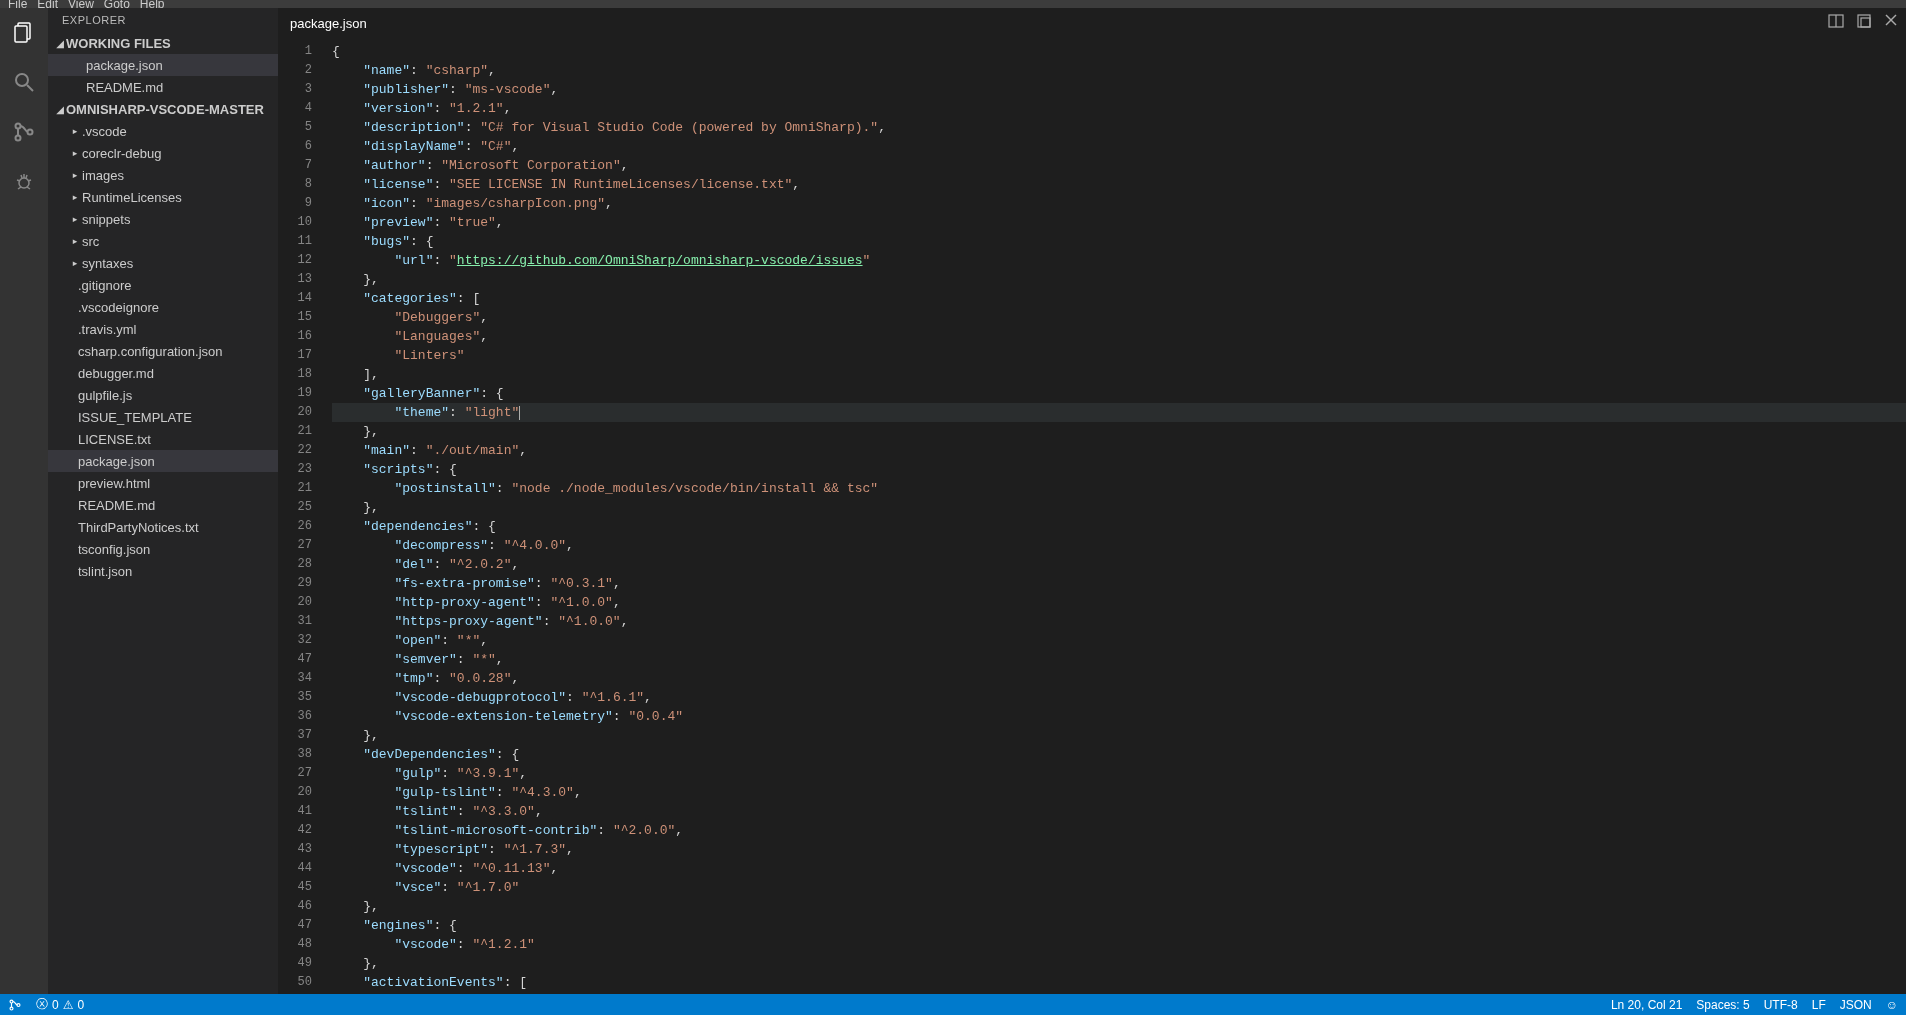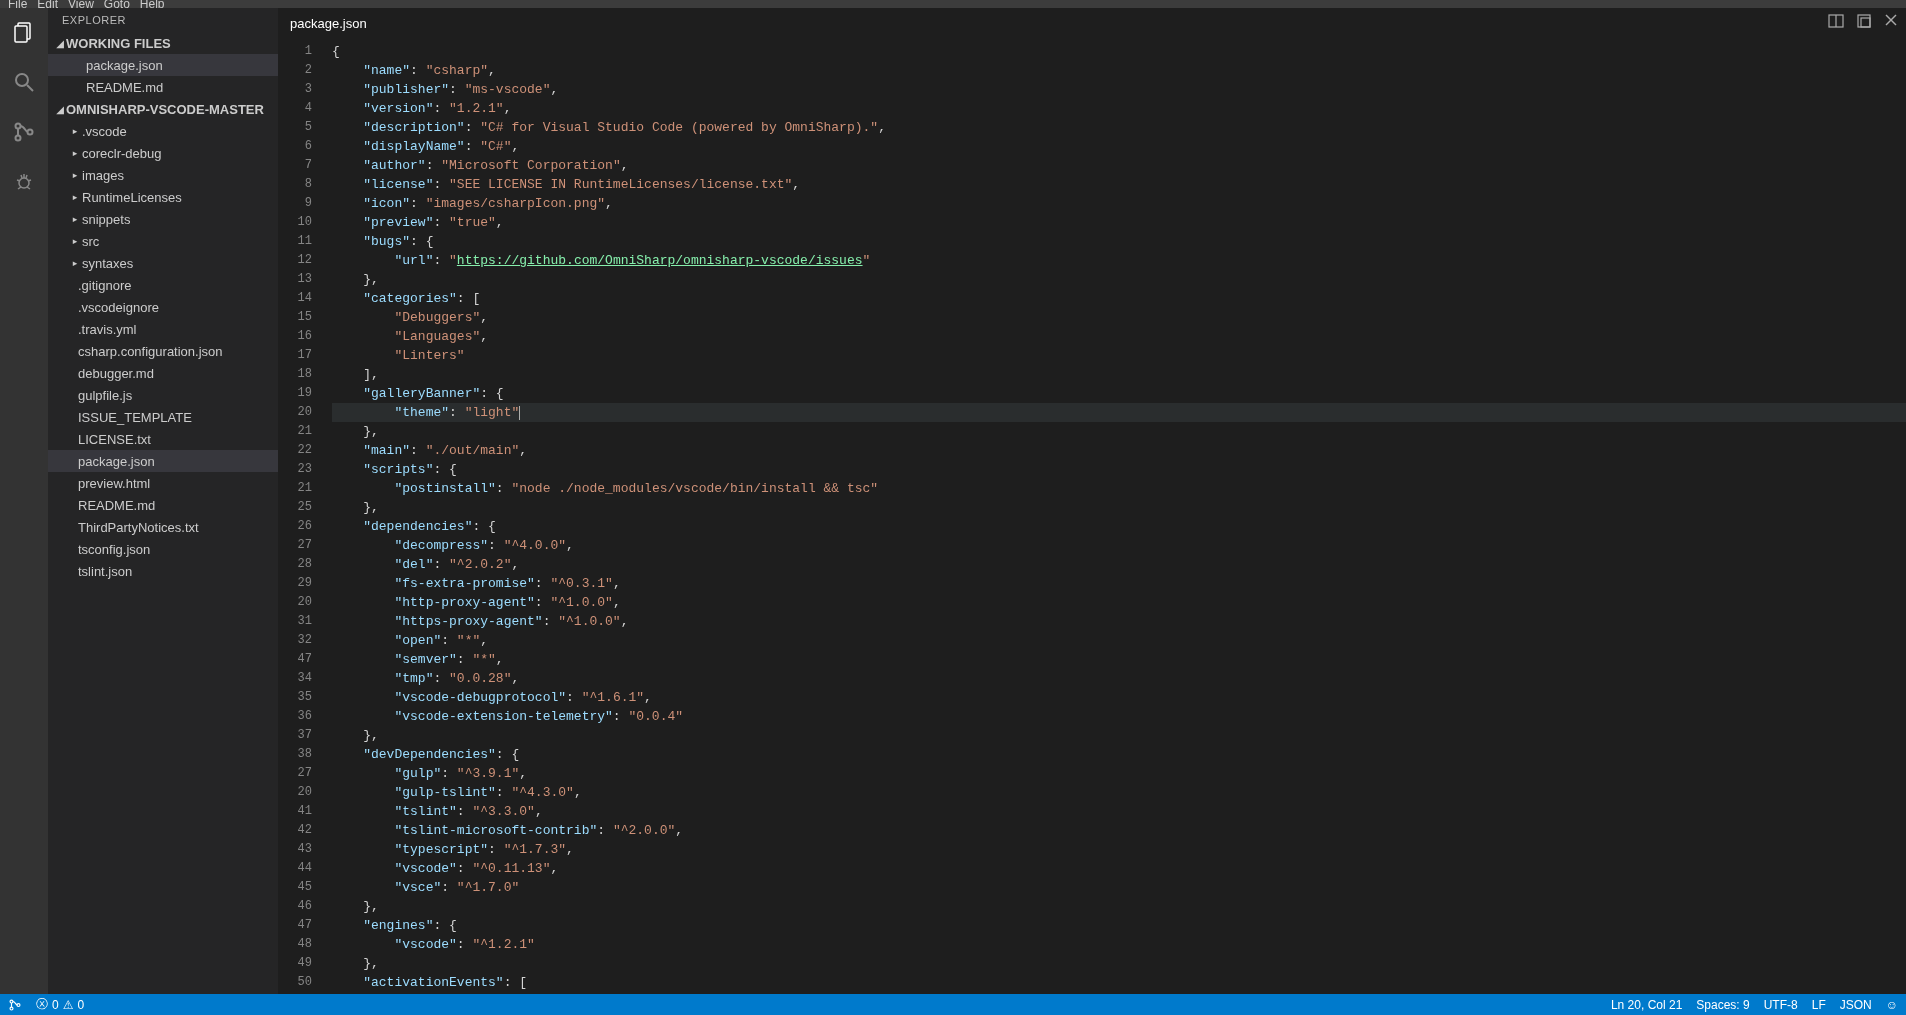--- a/index.html
+++ b/index.html
@@ -272,19 +272,19 @@
     </span>
     <span class="sb-item">
       <span>ⓧ</span>
         <span>0</span>
       <span>⚠</span>
         <span>0</span>
     </span>
   </div>
   <div class="sb-right">
     <span class="sb-item">Ln 20, Col 21</span>
-    <span class="sb-item">Spaces: 9</span>
+    <span class="sb-item">Spaces: 5</span>
     <span class="sb-item">UTF-8</span>
     <span class="sb-item">LF</span>
     <span class="sb-item">JSON</span>
     <span class="sb-item">☺</span>
   </div>
 </div>
 
 </body></html>

